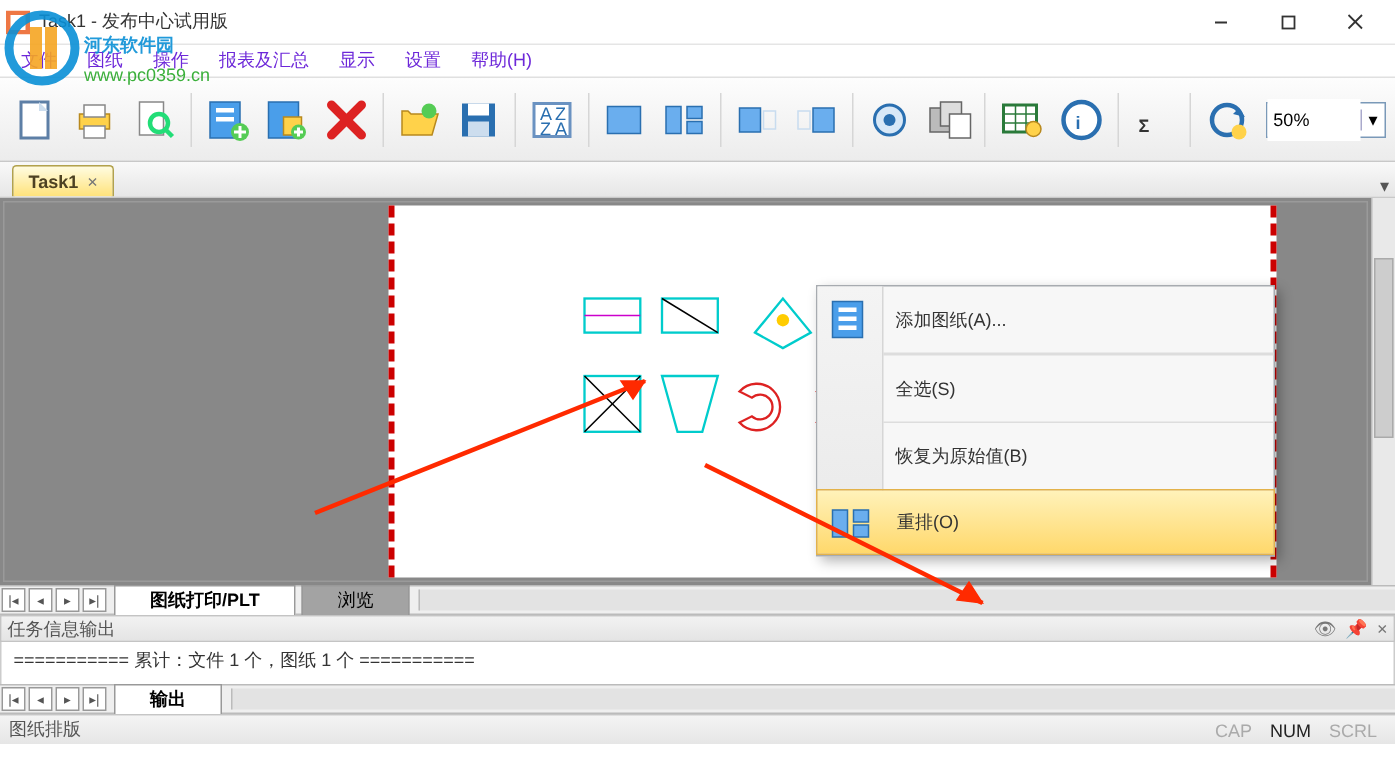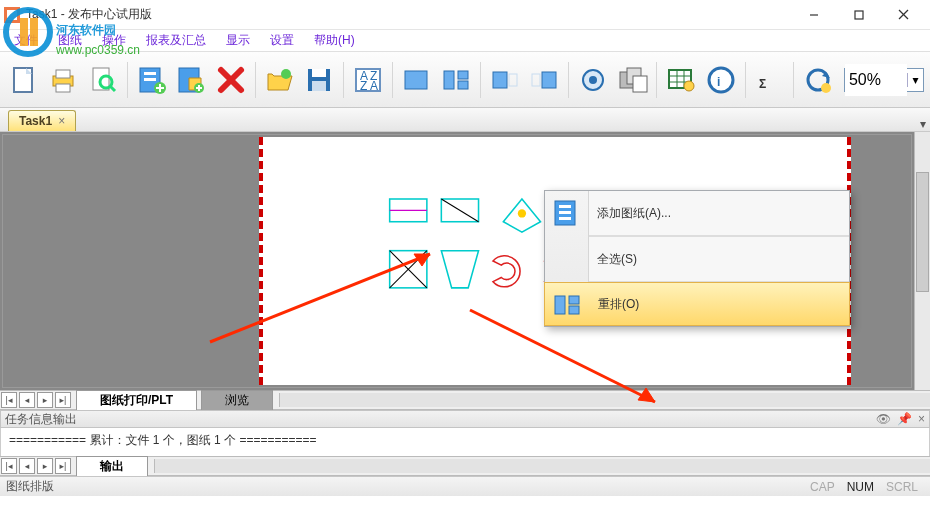--- a/index.html
+++ b/index.html
@@ -11,21 +11,21 @@
 .titlebar .winbtn { width: 45px; height: 28px; display: flex; align-items: center; justify-content: center; color: #555; }
 
 .menubar { height: 22px; background: #fff; display: flex; align-items: center; padding-left: 4px; gap: 0; border-bottom: 1px solid #e0e0e0; }
 .menubar .item { padding: 2px 10px; color: #6d28d9; }
 
 .toolbar { height: 56px; background: linear-gradient(#fdfdfd,#ececec); border-bottom: 1px solid #c8c8c8; display: flex; align-items: center; padding: 4px 6px; gap: 4px; }
 .tbtn { width: 38px; height: 42px; display: flex; align-items: center; justify-content: center; border: 1px solid transparent; border-radius: 3px; }
 .tsep { width: 1px; height: 36px; background: #d6d6d6; margin: 0 2px; }
 .tbtn svg { width: 32px; height: 32px; }
 .zoom { display: flex; align-items: center; height: 24px; border: 1px solid #7a99b8; background: #fff; margin-left: 4px; }
-.zoom input { border: none; outline: none; width: 62px; padding: 7px 4px; font-size: 16px; }
+.zoom input { border: none; outline: none; width: 62px; padding: 7px 4px; font-size: 12px; }
 .zoom .arrow { width: 16px; text-align: center; border-left: 1px solid #aac; }
 
 .tabstrip { height: 24px; background: linear-gradient(#f9f9f9,#e6e6e6); border-bottom: 1px solid #c9c9c9; display: flex; align-items: flex-end; padding-left: 8px; }
 .tab { padding: 3px 10px; background: linear-gradient(#fffce1,#ffe27a); border: 1px solid #b2a24d; border-bottom: none; border-radius: 3px 3px 0 0; display: flex; gap: 6px; font-weight: bold; color: #4d4123; }
 .tab .closex { color: #777; font-weight: normal; }
 .tabstrip .spacer { flex: 1; }
 .tabstrip .dd { width: 14px; text-align: center; color: #555; }
 
 .workspace { position: relative; height: 258px; background:#888; display:flex; }
 .canvas-wrap { flex:1; position:relative; border:1px solid #9a9a9a; margin:2px; background:#888; }
@@ -337,20 +337,23 @@
         <rect x="8" y="20" width="12" height="3" fill="#fff"></rect>
       </svg>
     <span>添加图纸(A)...</span>
   </div>
   <div class="sep"></div>
   <div class="sep"></div>
   <div class="mi">
       <span>全选(S)</span>
     </div>
   <div class="sep"></div>
+  <div class="mi">
+      <span>恢复为原始值(B)</span>
+    </div>
   <div class="sep"></div>
   <div class="mi highlight">
     <svg class="micon" viewBox="0 0 32 32">
         <rect x="4" y="7" width="10" height="18" fill="#6aaeee" stroke="#2a6fb0"></rect>
         <rect x="18" y="7" width="10" height="8" fill="#6aaeee" stroke="#2a6fb0"></rect>
         <rect x="18" y="17" width="10" height="8" fill="#6aaeee" stroke="#2a6fb0"></rect>
       </svg>
     <span>重排(O)</span>
   </div>
   <div class="sep"></div>

